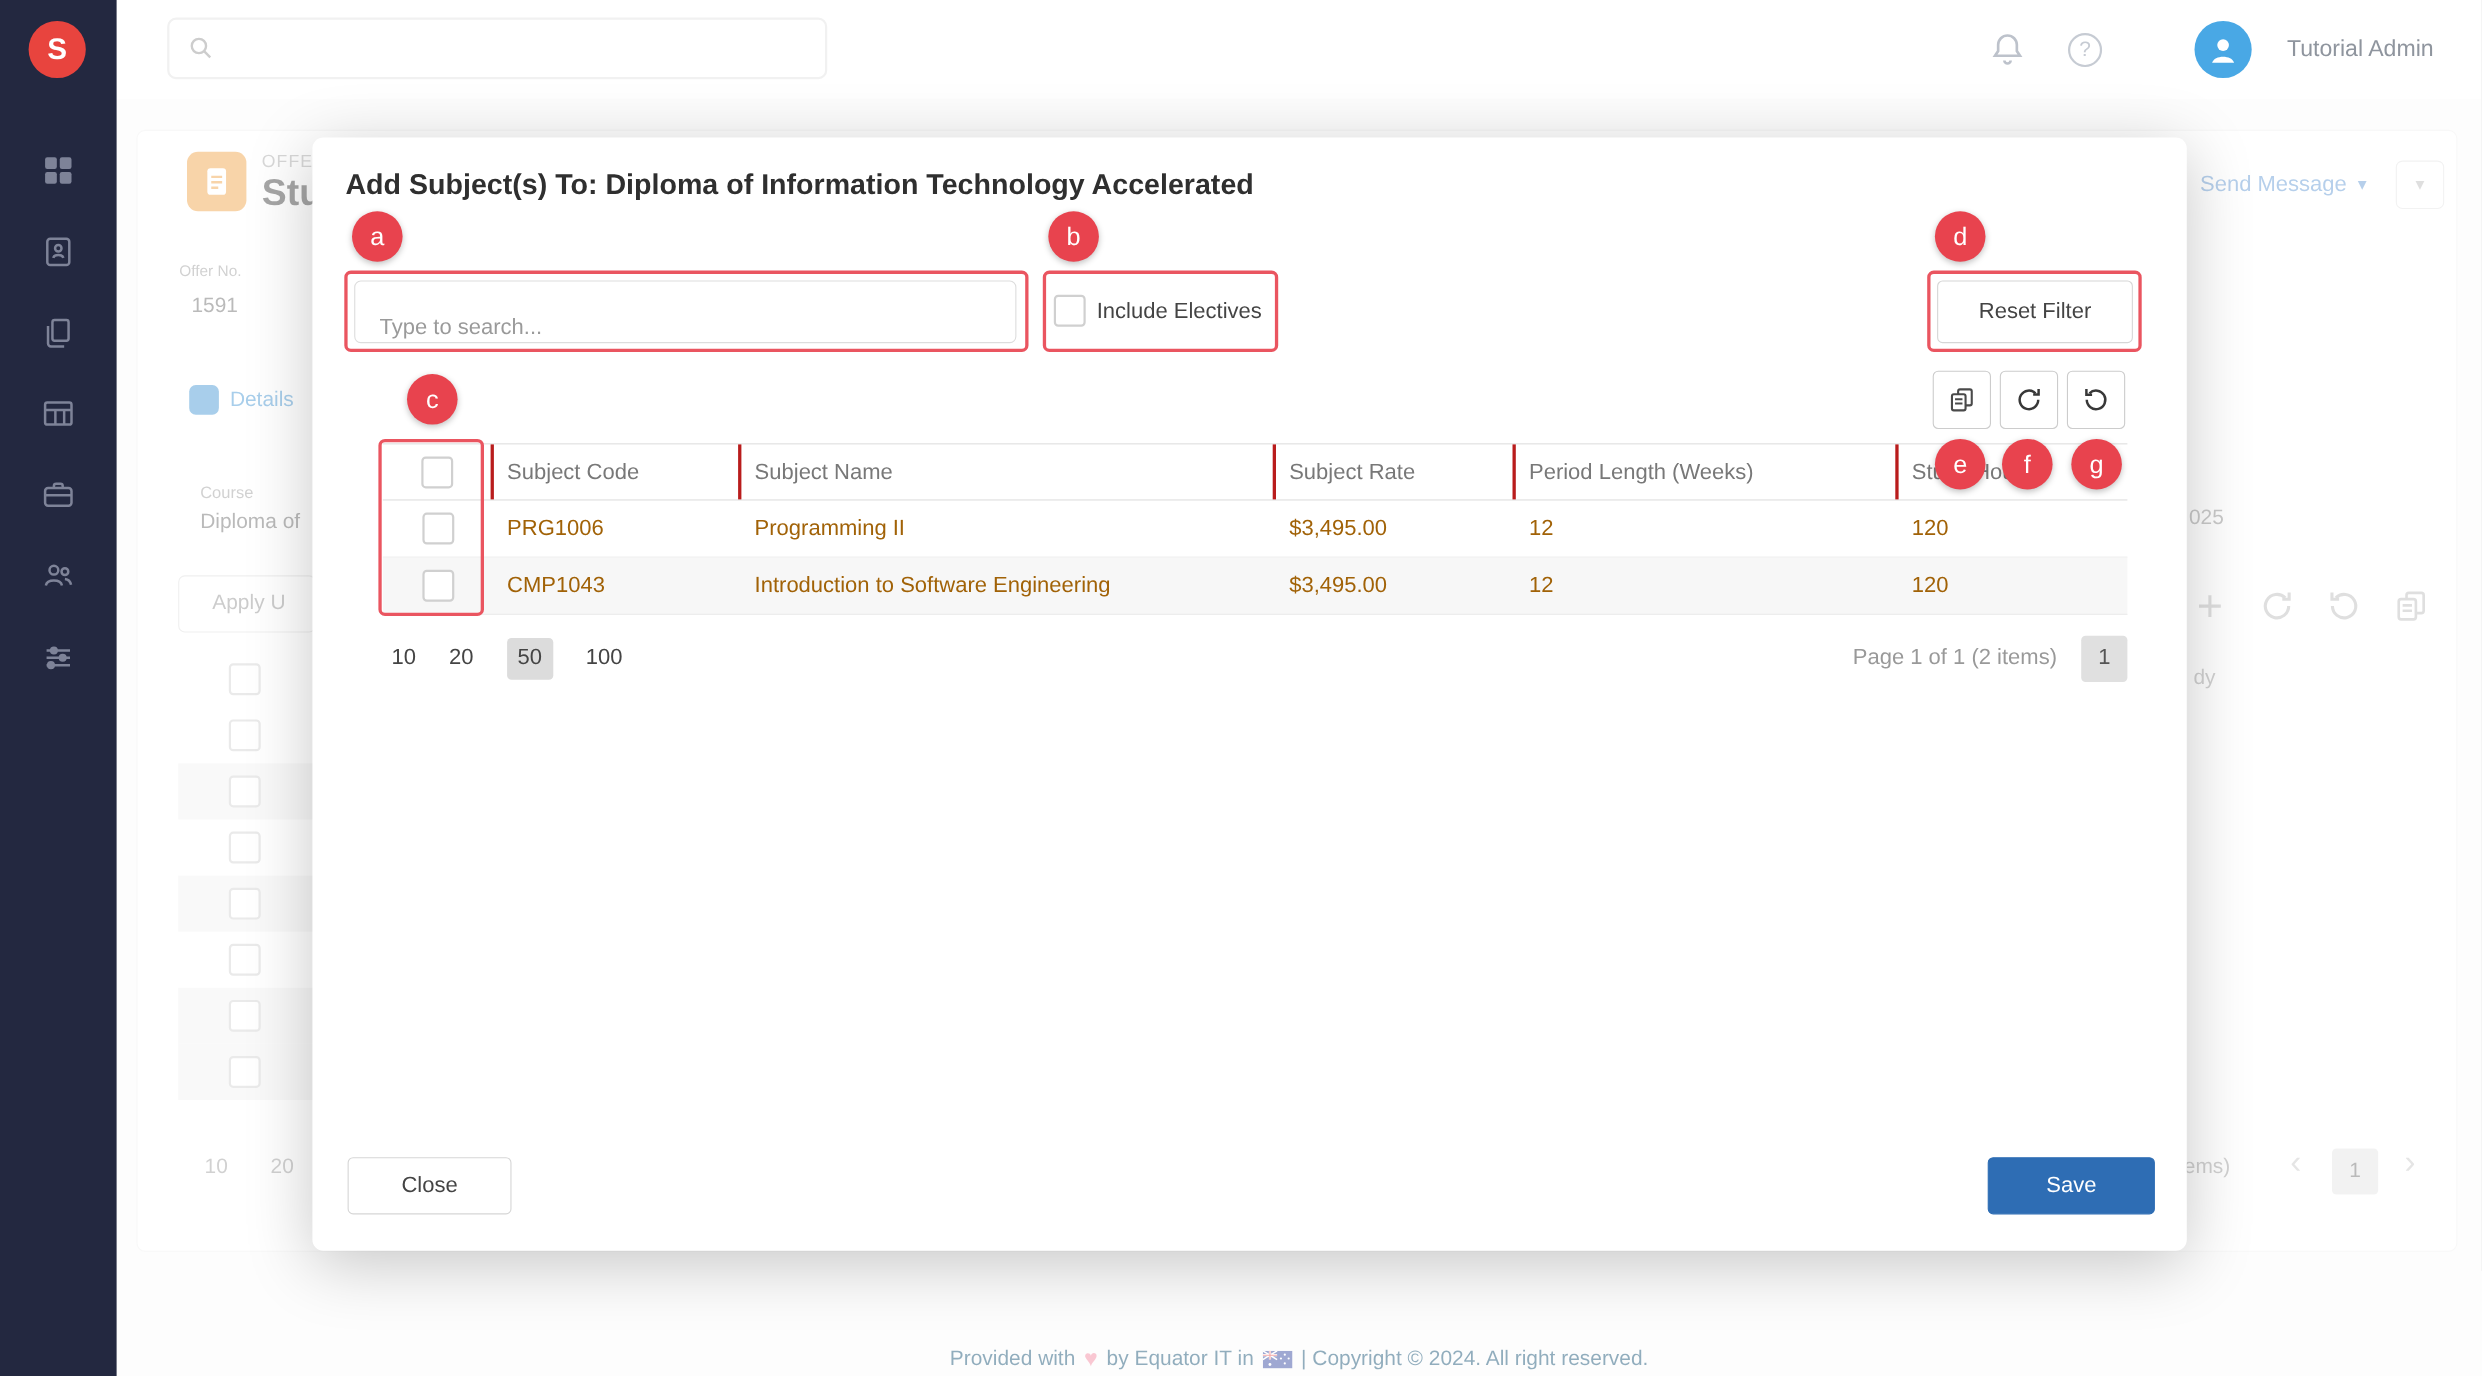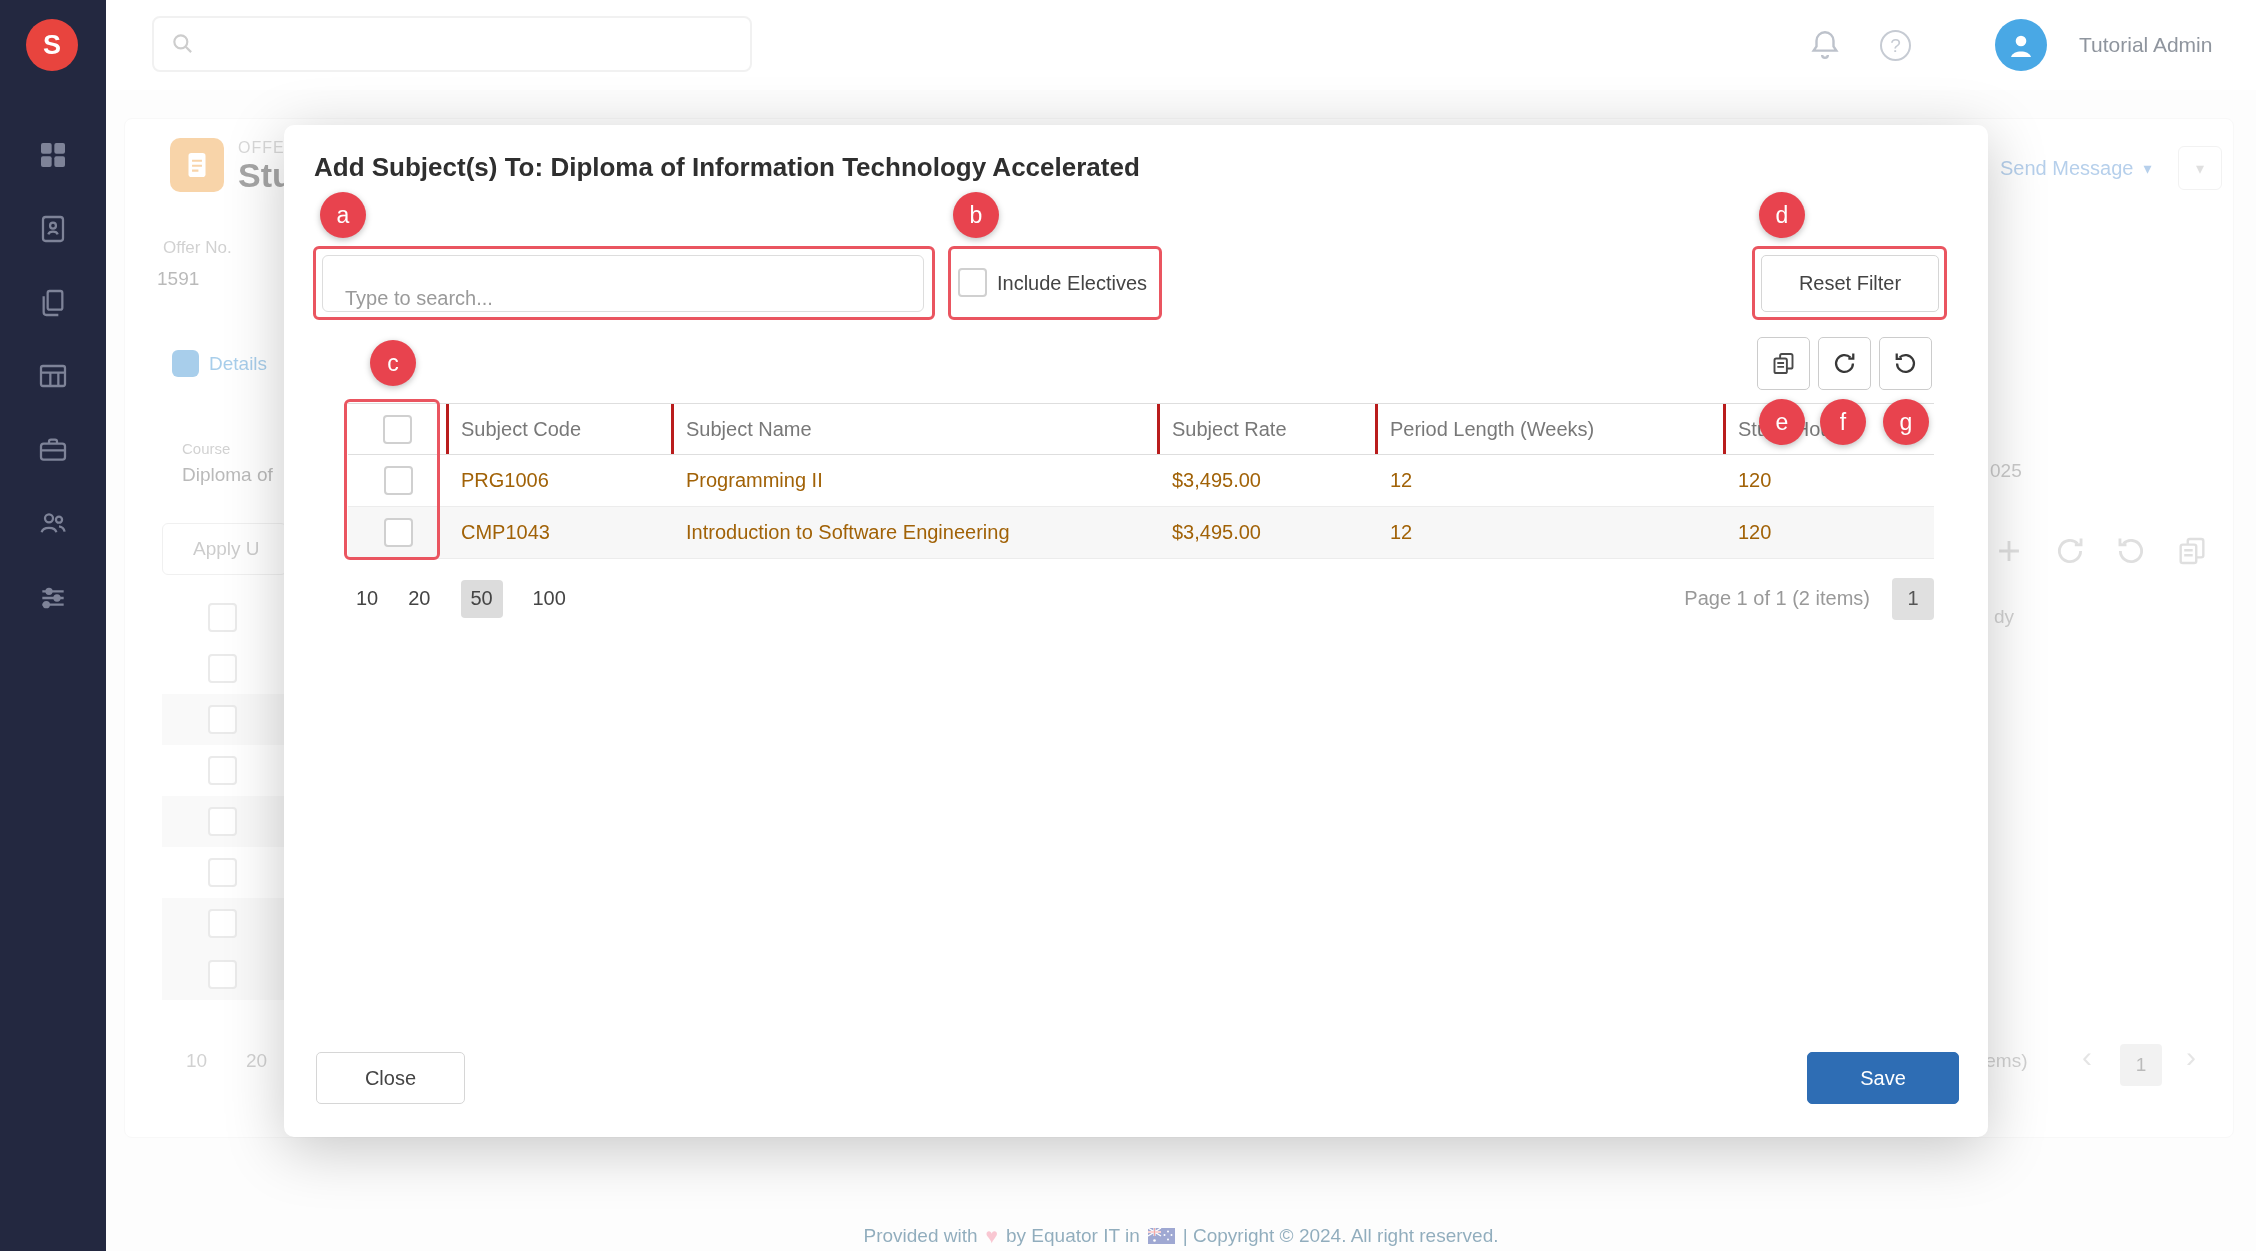--- a/index.html
+++ b/index.html
@@ -31,21 +31,21 @@
   .uname{position:absolute;left:1973px;top:33px;font-size:21px;color:#8f959e;}
 
   
   .content{position:absolute;left:106px;top:90px;width:2150px;height:1161px;background:#fafafa;z-index:1;}
   .card{position:absolute;left:18px;top:28px;width:2108px;height:1018px;background:#fff;
         border:1px solid #efefef;border-radius:8px;}
   .offericon{position:absolute;left:64px;top:48px;width:54px;height:54px;border-radius:10px;
              background:#f0a041;display:flex;align-items:center;justify-content:center;}
   .kicker{position:absolute;left:132px;top:49px;font-size:16px;letter-spacing:1px;color:#a9a9a9;}
   .bigtitle{position:absolute;left:132px;top:66px;font-size:34px;font-weight:bold;color:#3a3a3a;}
-  .dimlabel{position:absolute;font-size:17px;color:#9a9a9a;}
+  .dimlabel{position:absolute;font-size:14px;color:#9a9a9a;}
   .dimvalue{position:absolute;font-size:19px;color:#666;}
   .tabicon{position:absolute;left:66px;top:260px;width:27px;height:27px;border-radius:6px;background:#3f93d2;}
   .tabtext{position:absolute;left:103px;top:263px;font-size:19px;color:#3f93d2;cursor:pointer;}
   .applybtn{position:absolute;left:56px;top:433px;width:125px;height:52px;border:1px solid #ddd;
             border-radius:6px;display:flex;align-items:center;padding-left:30px;box-sizing:border-box;
             font-size:19px;color:#8f8f8f;background:#fff;cursor:pointer;}
   .bgrows{position:absolute;left:56px;top:502px;width:126px;}
   .bgrow{height:51px;display:flex;align-items:center;padding-left:46px;box-sizing:border-box;}
   .bgrow.alt{background:#f2f2f2;}
   .cb{display:inline-block;width:29px;height:29px;border:2px solid #d0d0d0;border-radius:4px;
@@ -216,21 +216,21 @@
           <rect x="6" y="3.5" width="12" height="17" rx="2" fill="#fff"></rect>
           <g stroke="#f0a041" stroke-width="1.5">
             <path d="M8.5 9h7M8.5 12.5h7M8.5 16h4.5"></path>
           </g>
         </svg>
     </div>
     <div class="kicker">OFFE</div>
     <div class="bigtitle">Stu</div>
 
     <div class="dimlabel" style="left:57px;top:148px">Offer No.</div>
-    <div class="dimvalue" style="left:51px;top:178px">1591</div>
+    <div class="dimvalue" style="left:68px;top:178px">1591</div>
 
     <div class="tabicon"></div>
     <div class="tabtext">Details</div>
 
     <div class="dimlabel" style="left:76px;top:350px;font-size:15px">Course</div>
     <div class="dimvalue" style="left:76px;top:374px">Diploma of</div>
 
     <div class="applybtn">
       <span>Apply U</span>
     </div>

